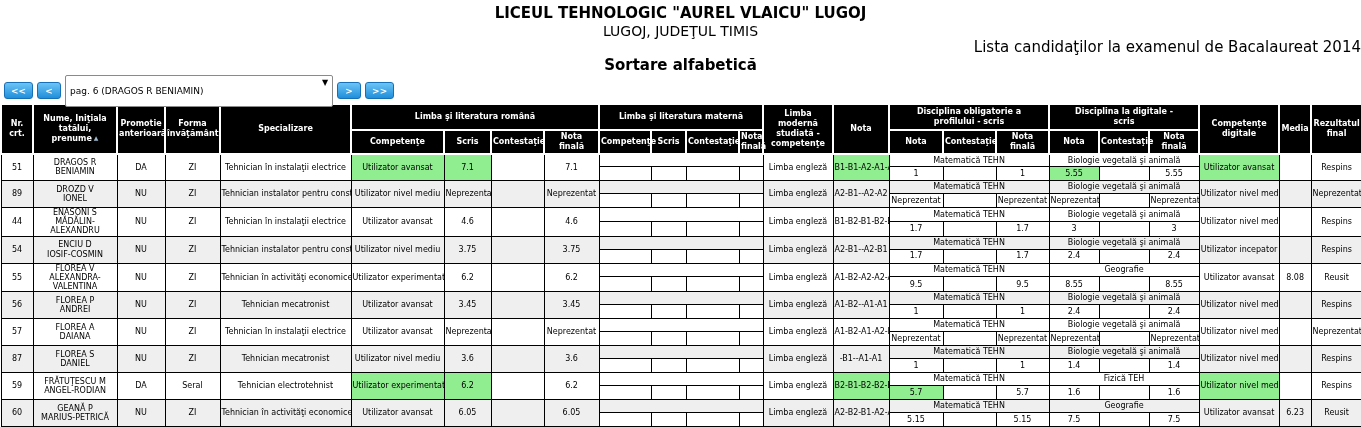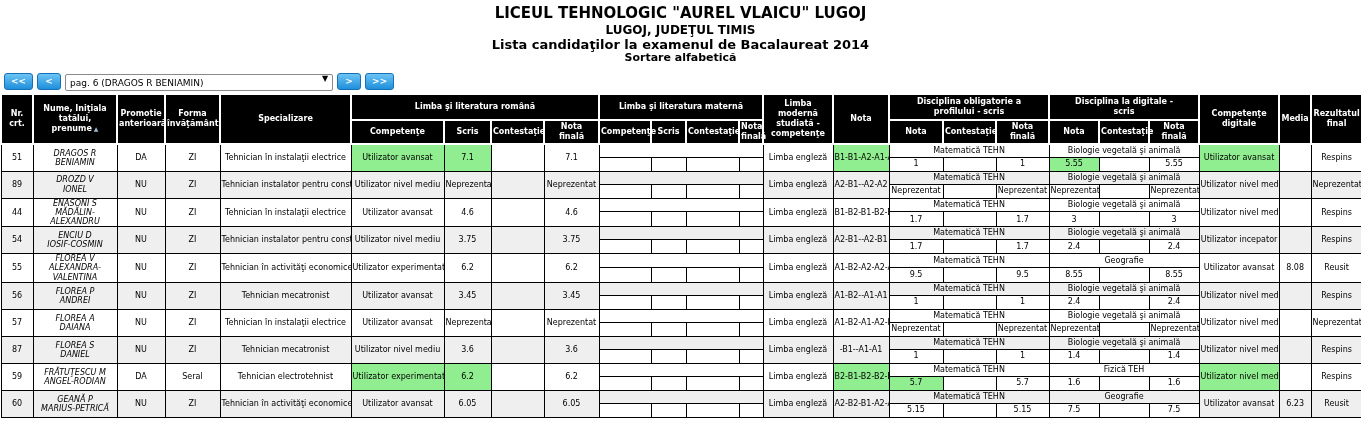--- a/index.html
+++ b/index.html
@@ -5,35 +5,35 @@
   * { box-sizing: border-box; }
   html,body { margin:0; padding:0; background:#fff; }
   body {
     width:1361px; height:427px; overflow:hidden;
     font-family:"DejaVu Sans","Liberation Sans",sans-serif;
     color:#000;
   }
   
   .titles { text-align:center; padding-top:5px; line-height:1.18; }
   .t1 { font-size:15px; font-weight:bold; }
-  .t2 { font-size:12px; font-weight:bold; }
-  .t3 { font-size:13px; font-weight:bold; }
-  .t4 { font-size:11px; font-weight:bold; }
+  .t2 { font-size:14px; font-weight:normal; }
+  .t3 { font-size:15px; font-weight:normal;text-align:right; }
+  .t4 { font-size:15px; font-weight:bold; }
   
   .pager { display:flex; align-items:center; gap:4px; margin:6px 0 2px 4px; height:20px; }
   .nav-btn {
     min-width:24px; height:17px; padding:0 6px;
     font-size:9px; font-weight:bold; color:#fff; text-align:center;
     background:linear-gradient(#6cc4f5,#1f8fdb);
     border:1px solid #1570b8; border-radius:3px; cursor:pointer;
     font-family:"DejaVu Sans","Liberation Sans",sans-serif;
   }
   .sel-wrap { position:relative; display:inline-block; }
   select.page-select {
-    width:268px; height:17px; font-size:9px; padding:1px 16px 1px 4px;
+    width:268px; height:32px; font-size:9px; padding:1px 16px 1px 4px;
     border:1px solid #8a8a8a; border-radius:2px; background:#fff;
     -webkit-appearance:none; appearance:none;
     font-family:"DejaVu Sans","Liberation Sans",sans-serif;
   }
   .sel-arrow { position:absolute; right:5px; top:3px; font-size:8px; pointer-events:none; }
   
   table { border-collapse:collapse; table-layout:fixed; width:1361px; margin-top:2px; }
   th {
     background:#000; color:#fff; border:2px solid #fff;
     font-size:8px; font-weight:bold; text-align:center; vertical-align:middle;
@@ -41,21 +41,21 @@
   }
   td {
     border:1px solid #000; font-size:8px; text-align:center; vertical-align:middle;
     padding:0 1px; overflow:hidden; white-space:nowrap; line-height:1.2;
   }
   tbody tr.r1 { height:13px; }
   tbody tr.r2 { height:14px; }
   
   tbody tr:nth-child(4n+3) { background:#efefef; }
   td.green { background:#90ee90; }
-  td.name { white-space:pre-line; line-height:1.15;font-style:italic; }
+  td.name { white-space:pre-line; line-height:1.15; }
   th.pre { white-space:pre-line;margin-top:12px; }
   .arrow { font-size:6px; color:#9db8cc; margin-left:2px; vertical-align:middle; }
   thead tr.h1 { height:26px; }
   thead tr.h2 { height:20px; }
 </style>
 </head>
 <body>
 
 <div class="titles">
   <div class="t1">LICEUL TEHNOLOGIC "AUREL VLAICU" LUGOJ</div>

